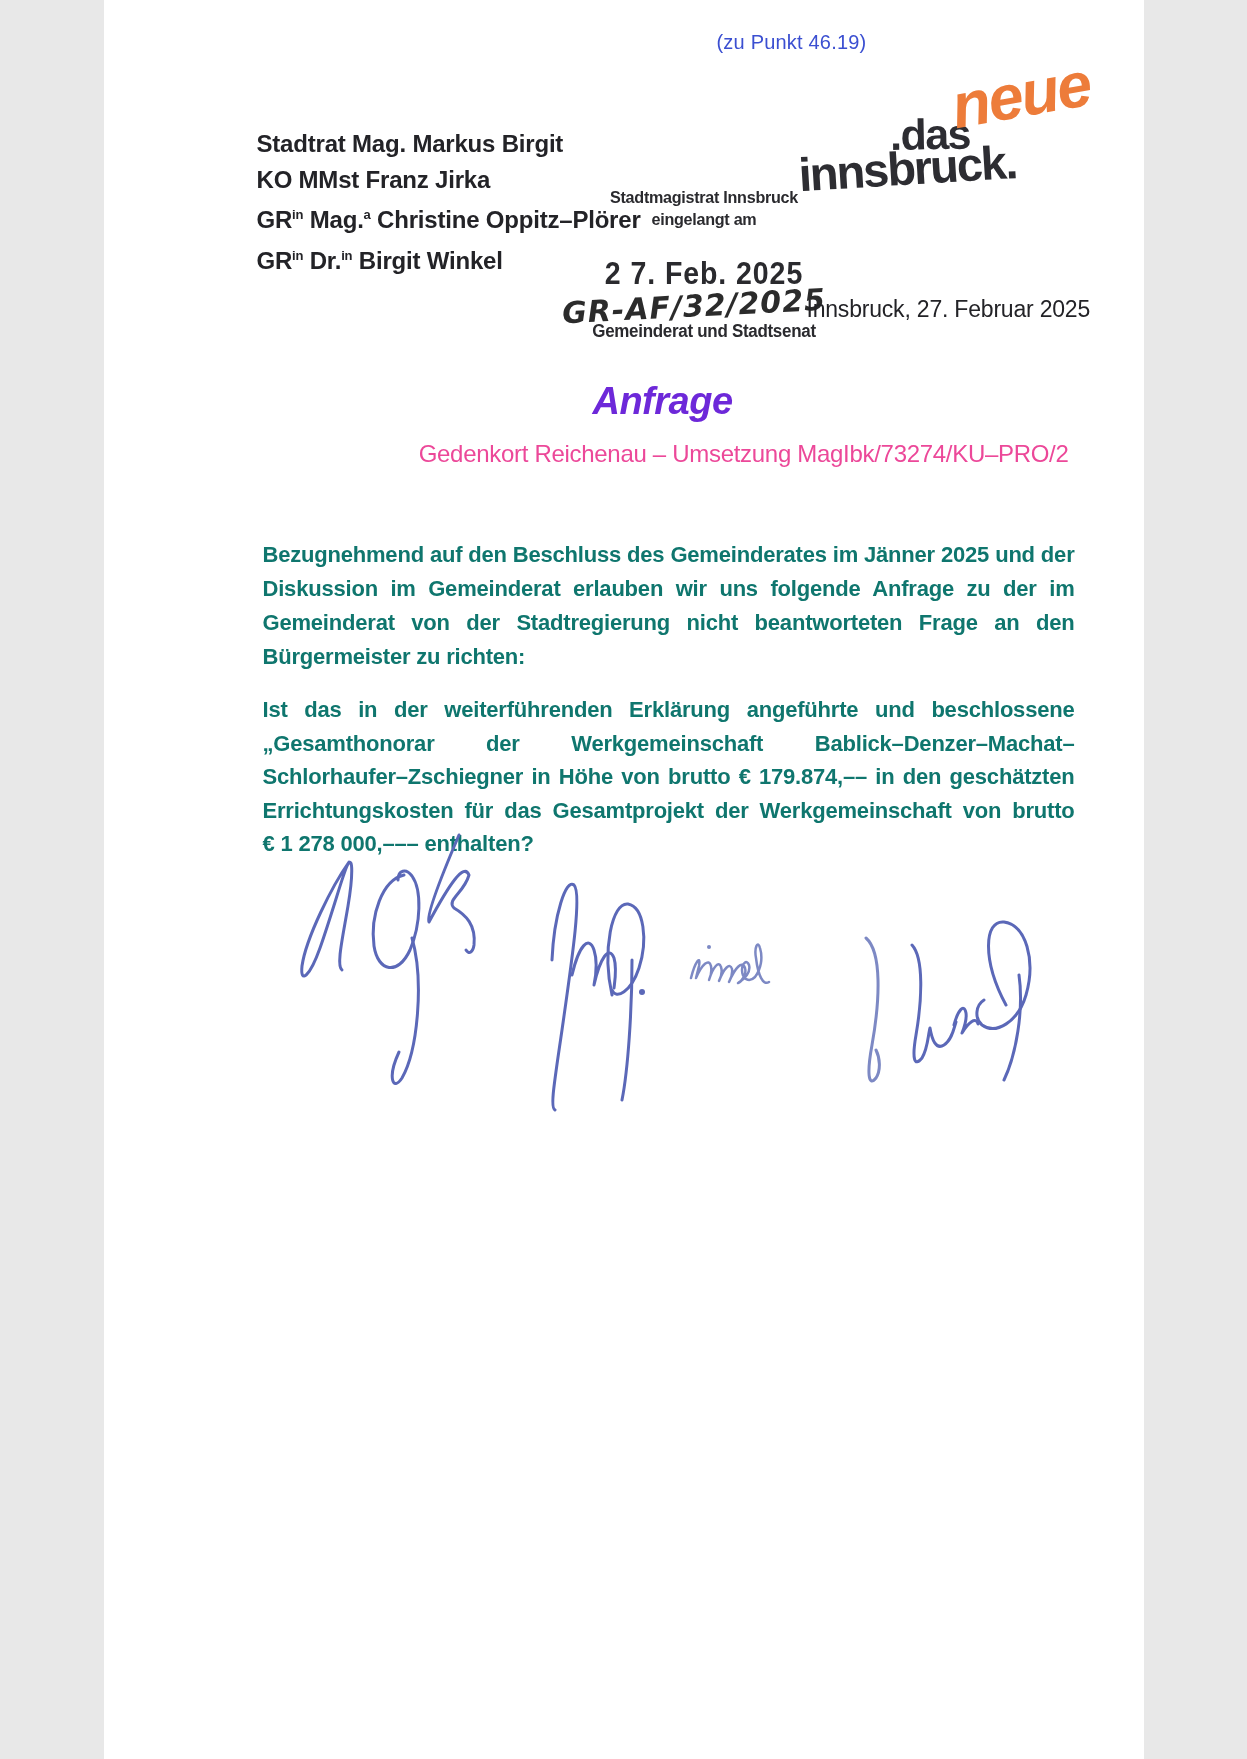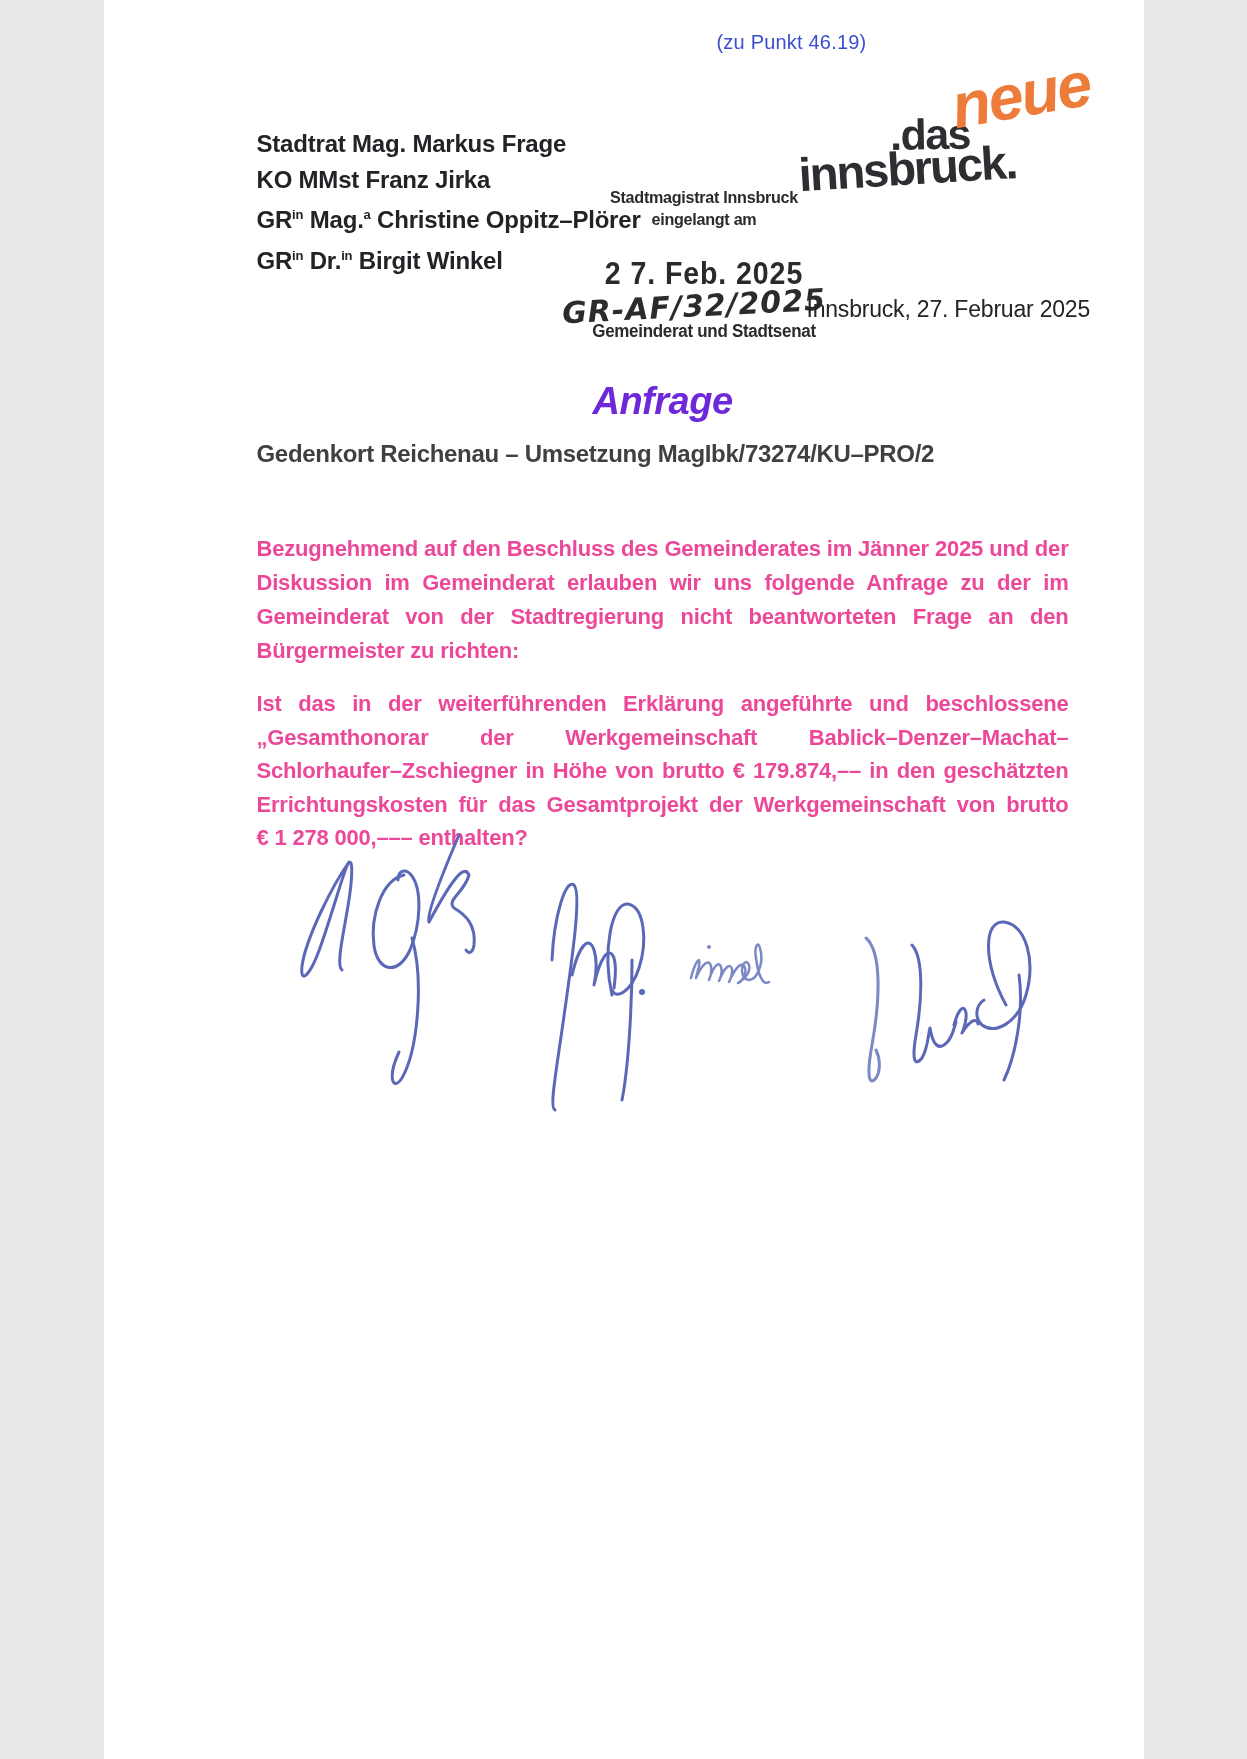--- a/index.html
+++ b/index.html
@@ -71,26 +71,26 @@
     position:absolute;left:703px;top:296px;
     font-size:23px;font-weight:400;letter-spacing:-.2px;color:#232327;
   }
   
   .textcol{position:absolute;left:153px;top:0;width:812px;}
   .title{
     position:absolute;left:0;top:380px;width:100%;text-align:center;
     font-size:38px;font-weight:700;font-style:italic;letter-spacing:-.5px;color:#6d28d9;
   }
   .subject{
-    position:absolute;left:0;top:440px;width:100%;text-align:left;
-    font-size:24px;font-weight:700;letter-spacing:-.3px;color:#404040;
+    position:absolute;left:0;top:440px;width:100%;text-align:right;
+    font-size:24px;font-weight:400;letter-spacing:-.3px;color:#ec4899;
   }
   .body{
-    position:absolute;left:0;width:100%;margin:0;
-    font-size:22px;font-weight:700;letter-spacing:-.2px;color:#ec4899;
+    position:absolute;left:0;width:100%;margin:6px;
+    font-size:22px;font-weight:700;letter-spacing:-.2px;color:#0f766e;
     text-align:justify;
   }
   .p1{top:532px;line-height:34px;}
   .p2{top:687px;line-height:33.5px;}
   
   .signatures{position:absolute;left:150px;top:820px;}
   .signatures path{fill:none;stroke-linecap:round;stroke-linejoin:round;}
 </style>
 </head>
 <body>
@@ -101,21 +101,21 @@
 
   <div class="pagenum-badge">
     <div class="pagenum-ellipse"></div>
     <svg class="pagenum-tick" width="16" height="22" viewBox="0 0 16 22">
       <path d="M13 2 L3 20" stroke="#4a4d50" stroke-width="2.5" fill="none" stroke-linecap="round"></path>
     </svg>
     <span class="pagenum-text">19</span>
   </div>
 
   <div class="sender">
-    <div class="sender-line"><span>Stadtrat Mag. Markus Frage</span></div>
+    <div class="sender-line"><span>Stadtrat Mag. Markus Birgit</span></div>
     <div class="sender-line"><span>KO MMst Franz Jirka</span></div>
     <div class="sender-line"><span>GR</span><sup>in</sup><span> Mag.</span><sup>a</sup><span> Christine Oppitz–Plörer</span></div>
     <div class="sender-line"><span>GR</span><sup>in</sup><span> Dr.</span><sup>in</sup><span> Birgit Winkel</span></div>
   </div>
 
   <div class="logo">
     <span class="logo-das">.das</span>
     <span class="logo-neue">neue</span>
     <span class="logo-innsbruck">innsbruck.</span>
   </div>

